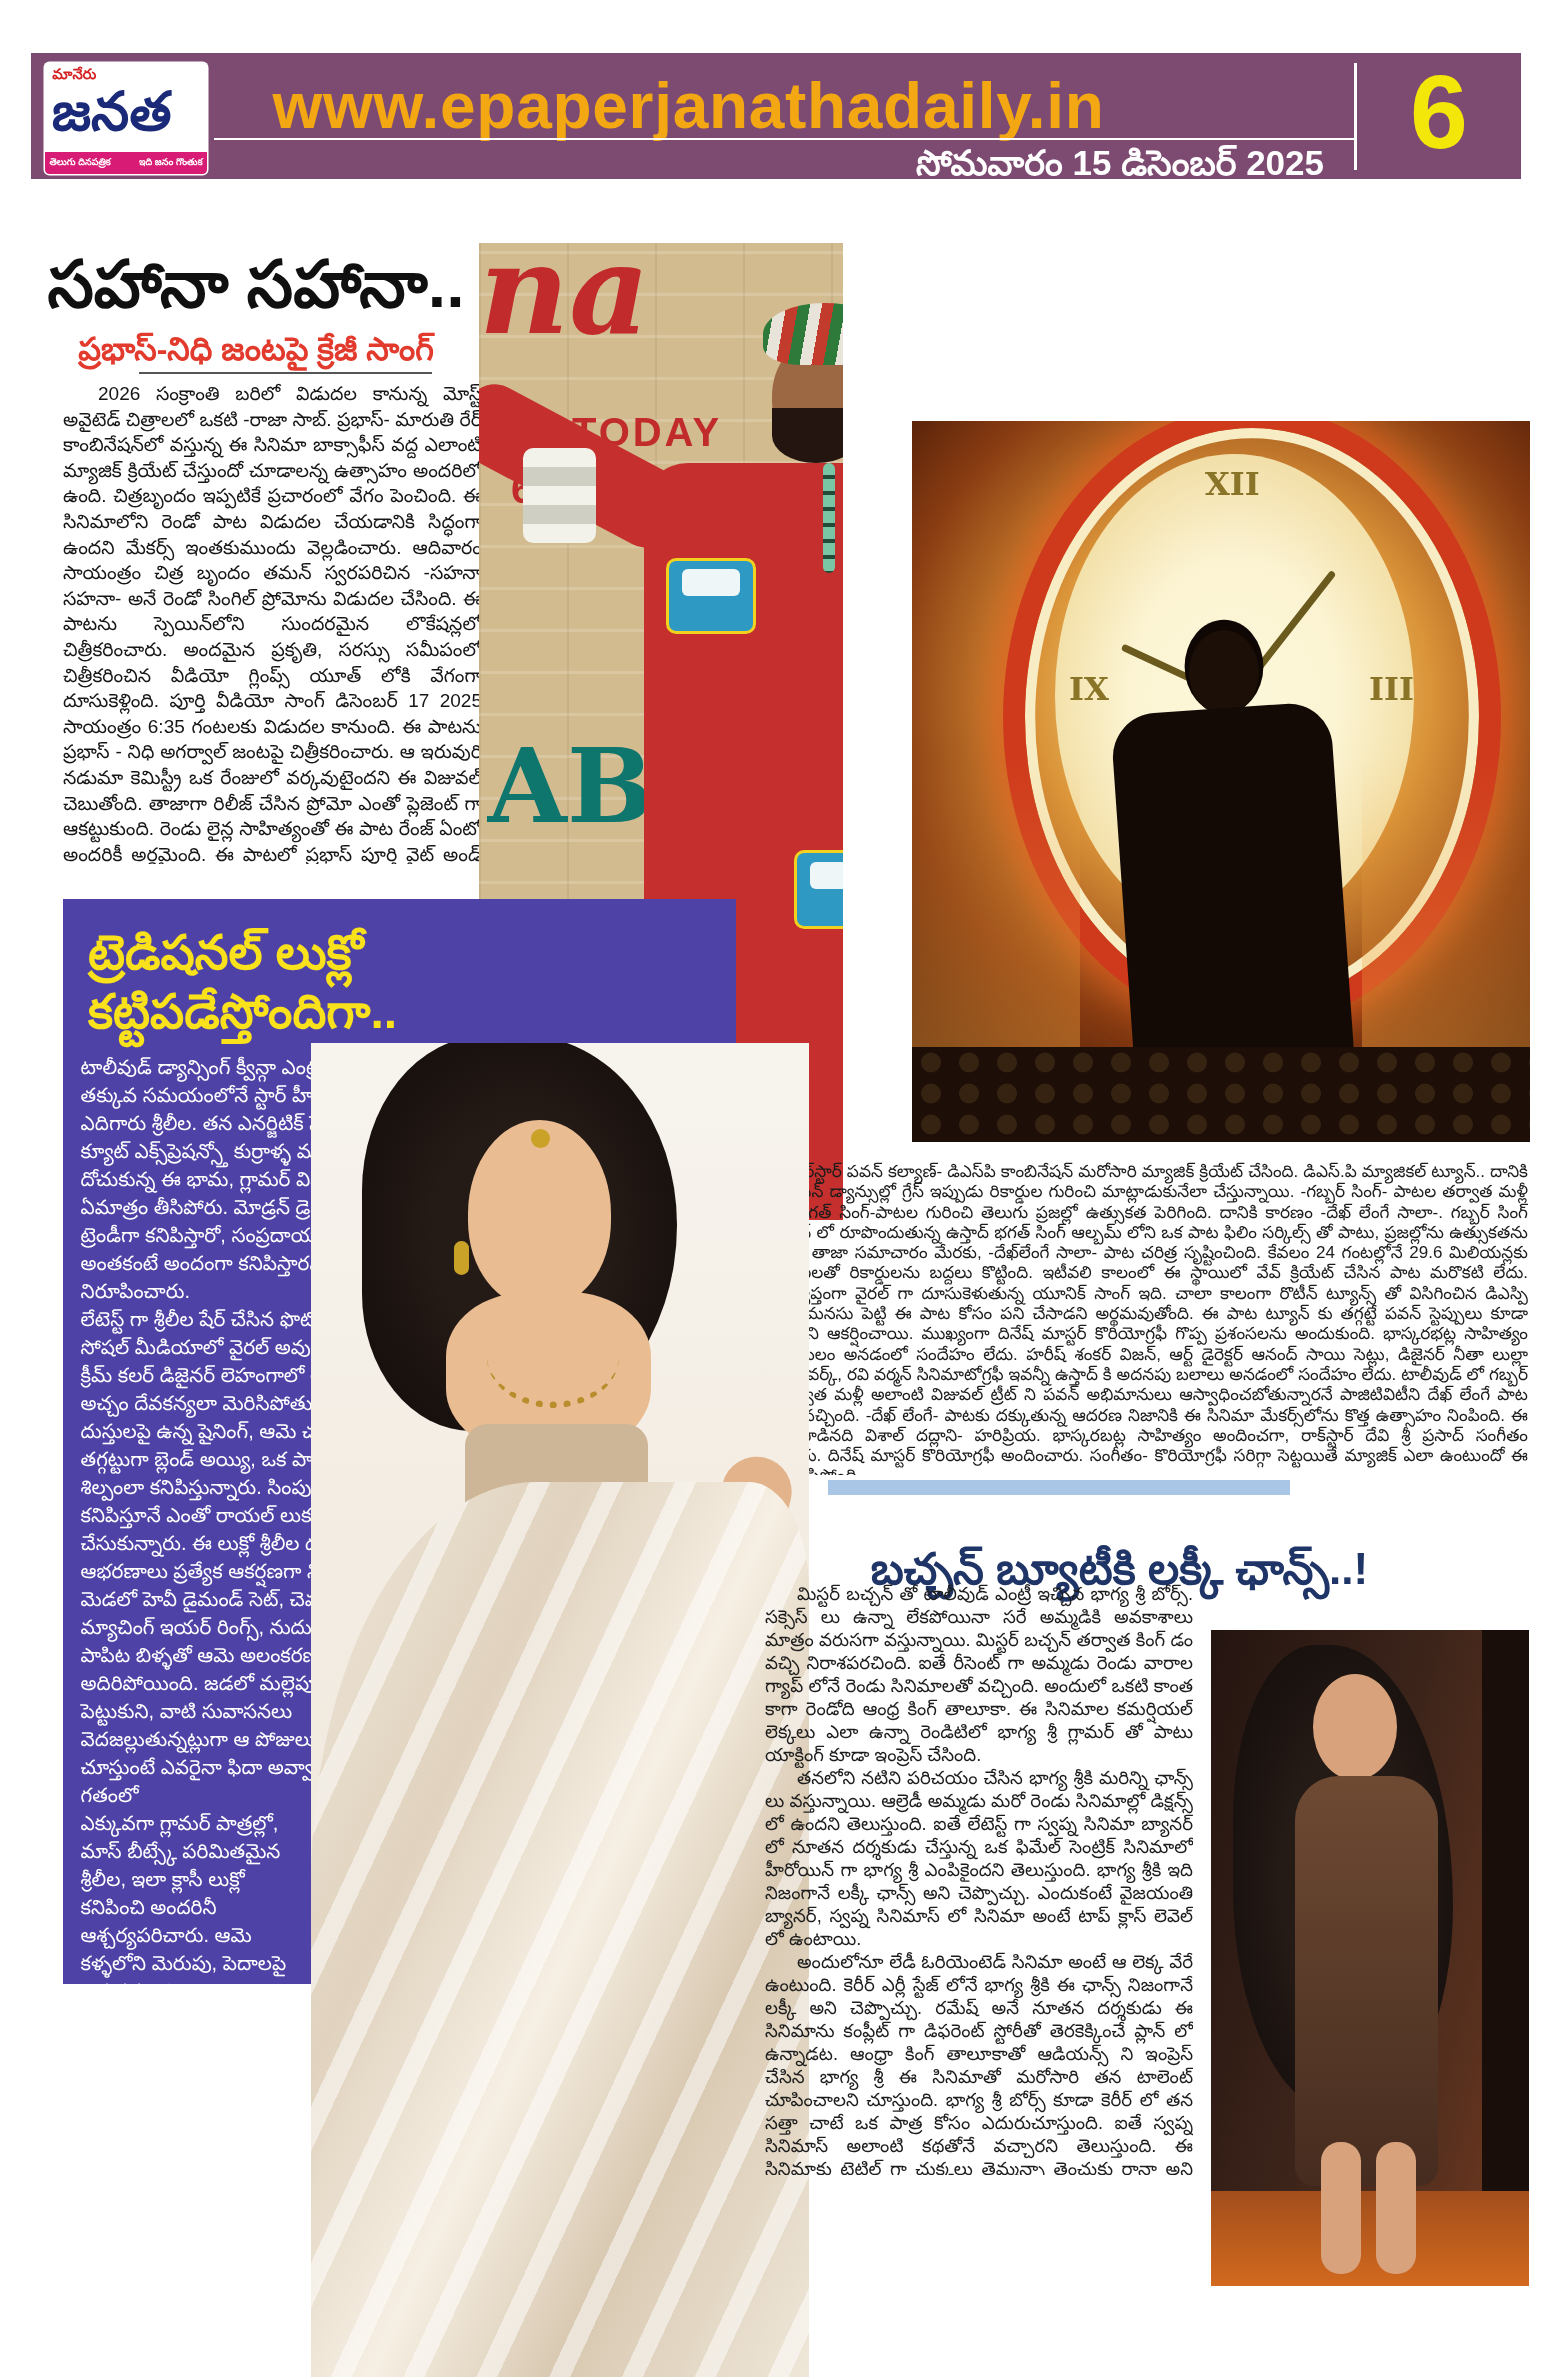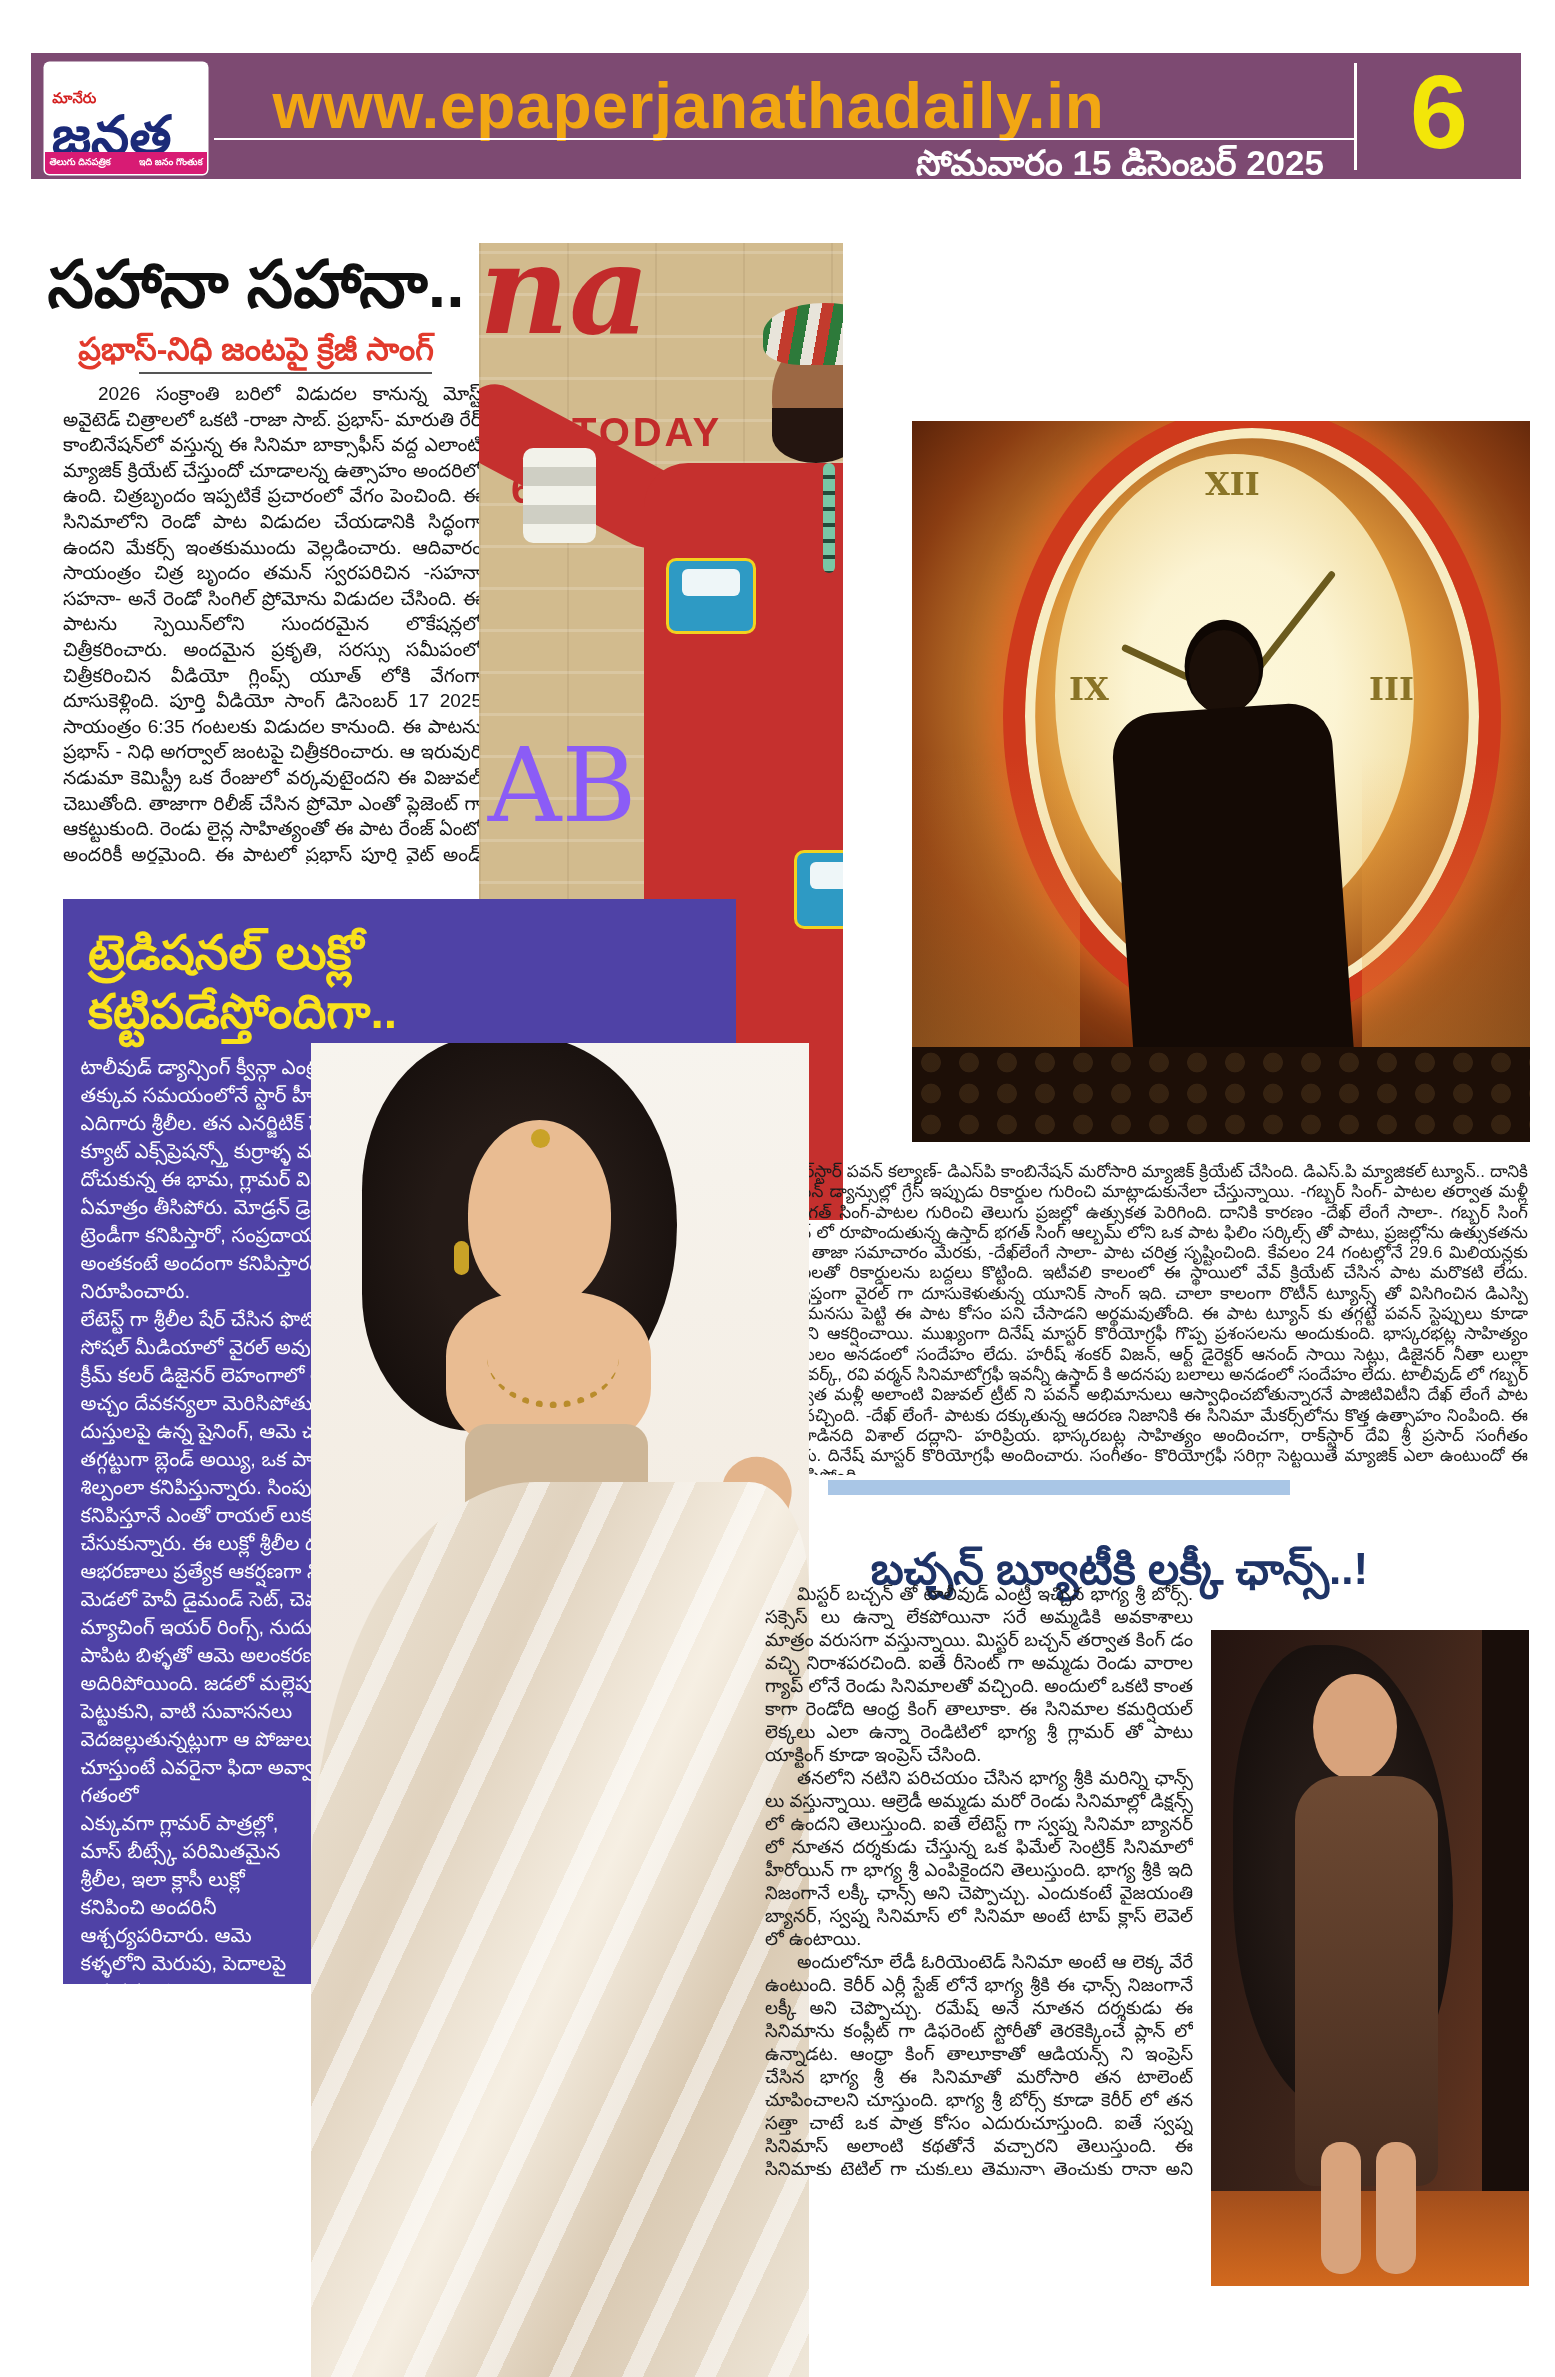--- a/index.html
+++ b/index.html
@@ -8,21 +8,21 @@
     --headline_navy:#1f3467; --subhead_red:#e23a2c;
     --box_indigo:#4f42a6; --box_headline_yellow:#f9e11c; --accent_blue_bar:#a9c6e6;
   }
   html,body{margin:0;padding:0;background:#ffffff;}
   #page{position:relative;width:1556px;height:2377px;background:#fff;overflow:hidden;
         font-family:"Liberation Sans","DejaVu Sans",sans-serif;}
   .abs{position:absolute;}
   
   .band{background:var(--header_purple);}
   .logo-box{background:#fff;border-radius:4.4px;box-shadow:0 0 0 1.5px #ffffff;overflow:hidden;}
-  .logo-top{color:var(--logo_red);font-size:14.6px;font-weight:bold;padding:2.9px 5.9px 0 7.3px;margin-top:24px;}
+  .logo-top{color:var(--logo_red);font-size:14.6px;font-weight:bold;padding:2.9px 5.9px 0 7.3px;}
   .logo-name{color:var(--logo_navy);font-size:54px;font-weight:900;line-height:0.95;
              padding-left:7.3px;transform:skewX(-4deg);}
   .logo-strip{position:absolute;left:0;right:0;bottom:0;height:22px;background:var(--logo_pink);
               color:#fff;font-size:9.5px;font-weight:bold;display:flex;align-items:center;
               justify-content:space-between;padding:0 4.4px;}
   .site-url{color:var(--url_yellow);font-size:64px;font-weight:bold;text-align:center;letter-spacing:0.7px;}
   .hline{background:#fff;}
   .vline{background:#fff;}
   .hdate{color:#ffffff;font-size:35px;font-weight:bold;text-align:right;}
   .pageno{color:var(--page_num_yellow);font-size:104px;font-weight:900;text-align:center;line-height:1;}
@@ -46,21 +46,21 @@
   .pbox-body .seg{margin:0 0 0 0;}
   
   .photo{overflow:hidden;}
   .poster-bg{position:absolute;inset:0;background:
      repeating-linear-gradient(0deg, rgba(255,255,255,.18) 0 2.9px, rgba(0,0,0,0) 2.9px 42px),
      repeating-linear-gradient(90deg, rgba(120,95,60,.12) 0 2.2px, rgba(0,0,0,0) 2.2px 88px),
      #d2bb8e;}
   .poster-script{position:absolute;left:0px;top:-25.6px;font-size:124px;font-weight:bold;
      font-style:italic;color:#c22b2b;font-family:"DejaVu Serif",serif;}
   .poster-red{position:absolute;color:#c22b2b;font-weight:900;letter-spacing:2.9px;}
-  .poster-title{position:absolute;color:#8b5cf6;font-weight:400;font-family:"DejaVu Serif",serif;}
+  .poster-title{position:absolute;color:#0f766e;font-weight:700;font-family:"DejaVu Serif",serif;}
   .poster-credit{position:absolute;color:#5c4a33;font-size:11.7px;letter-spacing:4.4px;font-weight:bold;}
   .kurta{position:absolute;background:#c5302e;border-radius:44px 44px 11.7px 11.7px;}
   .arm{position:absolute;background:#c5302e;border-radius:29px;transform:rotate(28deg);}
   .cuff{position:absolute;background:linear-gradient(180deg,#f2f2ea 0 20%,#cfcfc4 20% 40%,#f2f2ea 40% 60%,#cfcfc4 60% 80%,#f2f2ea 80%);border-radius:10.2px;}
   .head{position:absolute;background:#9c6844;border-radius:50% 50% 45% 45%;}
   .beard{position:absolute;background:#241510;border-radius:0 0 50% 50%;}
   .turban{position:absolute;background:repeating-linear-gradient(100deg,#2d7a3a 0 11.7px,#e8e4da 11.7px 23.4px,#c23b2d 23.4px 35px);border-radius:50% 50% 30% 30%;}
   .auto{position:absolute;background:#2e9ac4;border:3.7px solid #f2d21f;border-radius:10.2px;}
   .auto::after{content:"";position:absolute;left:15%;top:12%;width:70%;height:38%;background:#eef6f8;border-radius:5.9px;}
   .beads{position:absolute;width:11.7px;height:110px;background:repeating-linear-gradient(180deg,#79c6a5 0 11.7px,#244a3a 11.7px 16px);border-radius:5.9px;}

